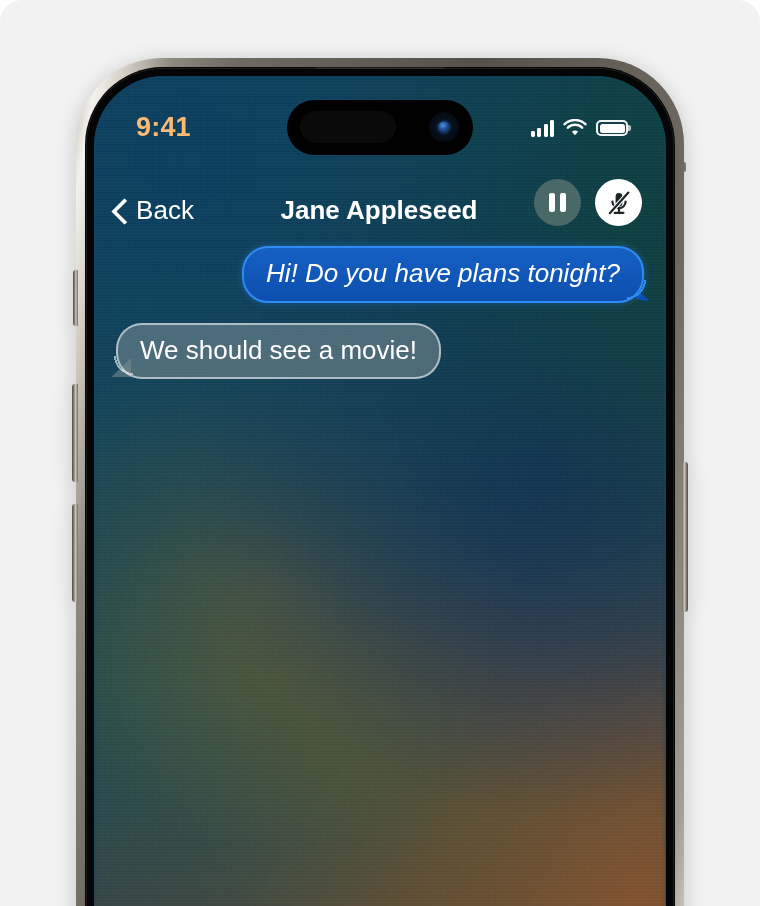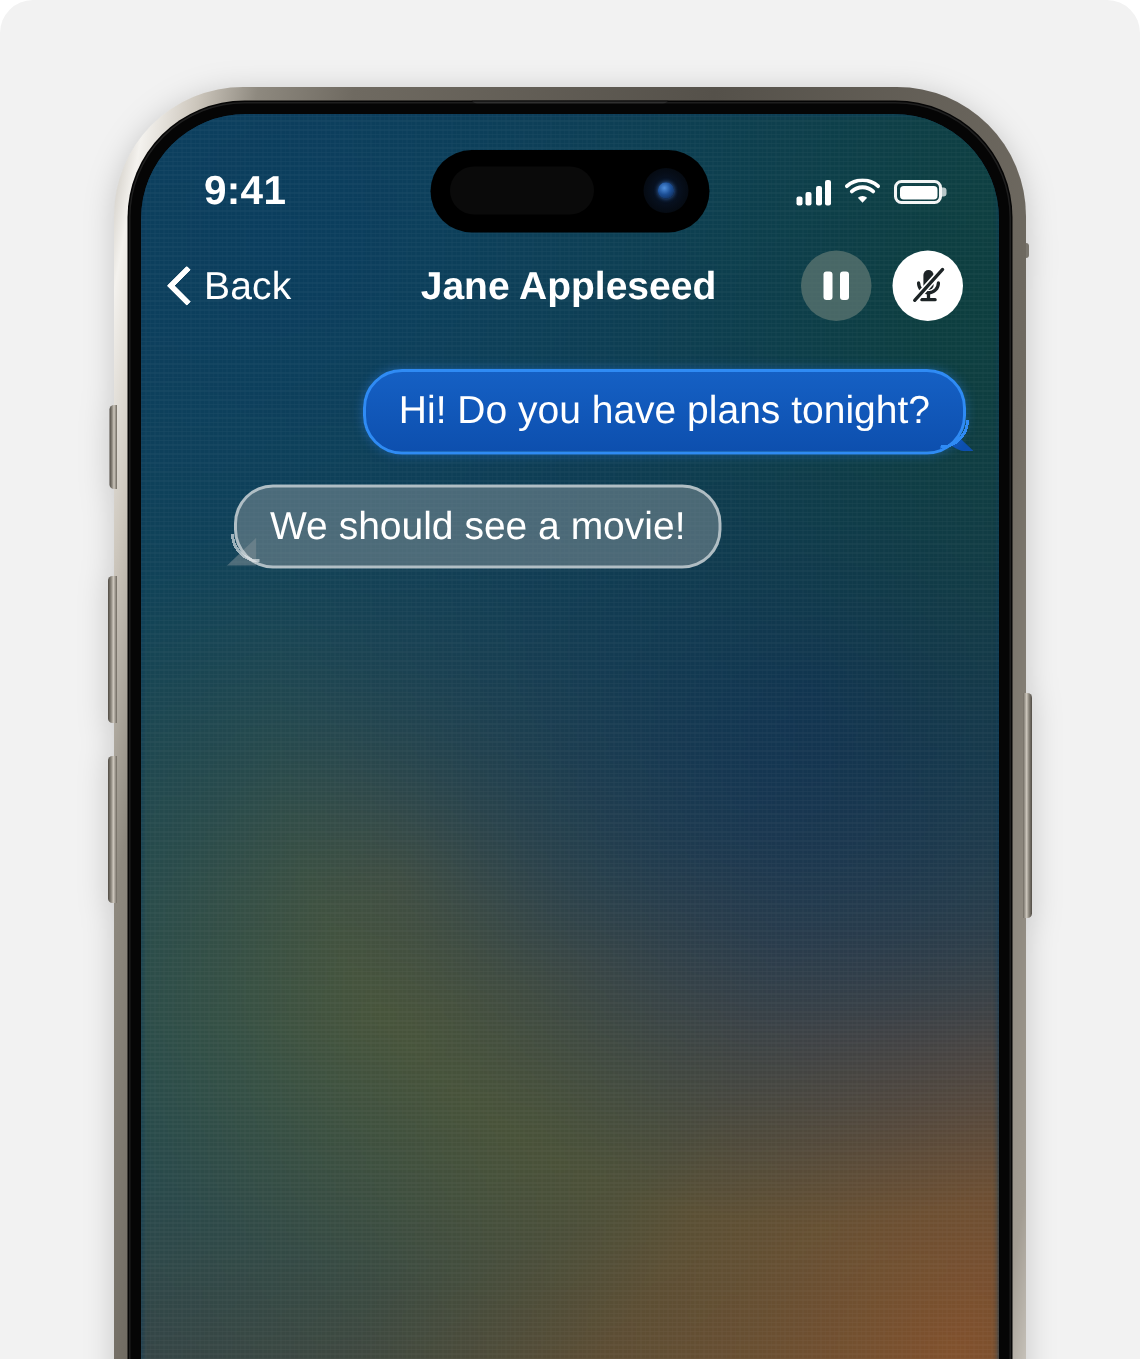--- a/index.html
+++ b/index.html
@@ -122,21 +122,21 @@
   
   #status-bar {
     position: absolute;
     top: 0; left: 0; right: 0;
     height: 78px;
     display: flex;
     align-items: center;
     justify-content: space-between;
     padding: 18px 38px 0 42px;
     z-index: 12;
-    color: #ffffff;
+    color: #fdba74;
   }
   #status-time {
     font-size: 27px;
     font-weight: bold;
     letter-spacing: 0.2px;
     margin-top: 6px;
   }
   #status-icons {
     display: flex;
     align-items: center;
@@ -209,21 +209,21 @@
     background: radial-gradient(circle at 40% 35%, #4f8fdd 0%, #1c4f96 45%, #0a1e3e 100%);
     box-shadow: 0 0 3px rgba(70,140,230,0.7);
   }
 
   
   #nav-bar {
     position: absolute;
     top: 78px; left: 0; right: 0;
     height: 72px;
     display: flex;
-    align-items: center;
+    align-items: flex-end;
     z-index: 14;
     padding: 0 24px 0 18px;
     color: #fff;
   }
   #back-button {
     display: flex;
     align-items: center;
     gap: 9px;
     cursor: pointer;
     flex: 0 0 auto;
@@ -280,21 +280,21 @@
   #conversation {
     position: absolute;
     top: 150px; left: 0; right: 0; bottom: 162px;
     padding: 20px 22px 0 22px;
     display: flex;
     flex-direction: column;
     gap: 20px;
     z-index: 10;
   }
   .msg-row { display: flex; }
-  .msg-row.sent { justify-content: flex-end; }
+  .msg-row.sent { justify-content: flex-end; font-style: italic; }
   .msg-row.received { justify-content: flex-start; }
 
   .bubble {
     position: relative;
     max-width: 86%;
     padding: 10px 22px 12px 22px;
     border-radius: 26px;
     font-size: 26px;
     line-height: 1.18;
     color: #fff;
@@ -322,21 +322,20 @@
     width: 20px; height: 19px;
     background: #0d4fae;
     border-bottom-left-radius: 17px 14px;
     clip-path: polygon(0 0, 100% 100%, 0 100%);
     z-index: -1;
   }
 
   .bubble.received {
     background: rgba(125,142,150,0.55);
     border: 2px solid rgba(224,230,233,0.68);
-    margin-left: 40px;
   }
   .bubble.received::before {
     content: "";
     position: absolute;
     left: -7px; bottom: 0px;
     width: 20px; height: 19px;
     background: rgba(125,142,150,0.55);
     clip-path: polygon(100% 0, 100% 100%, 0 100%);
     z-index: -1;
   }

